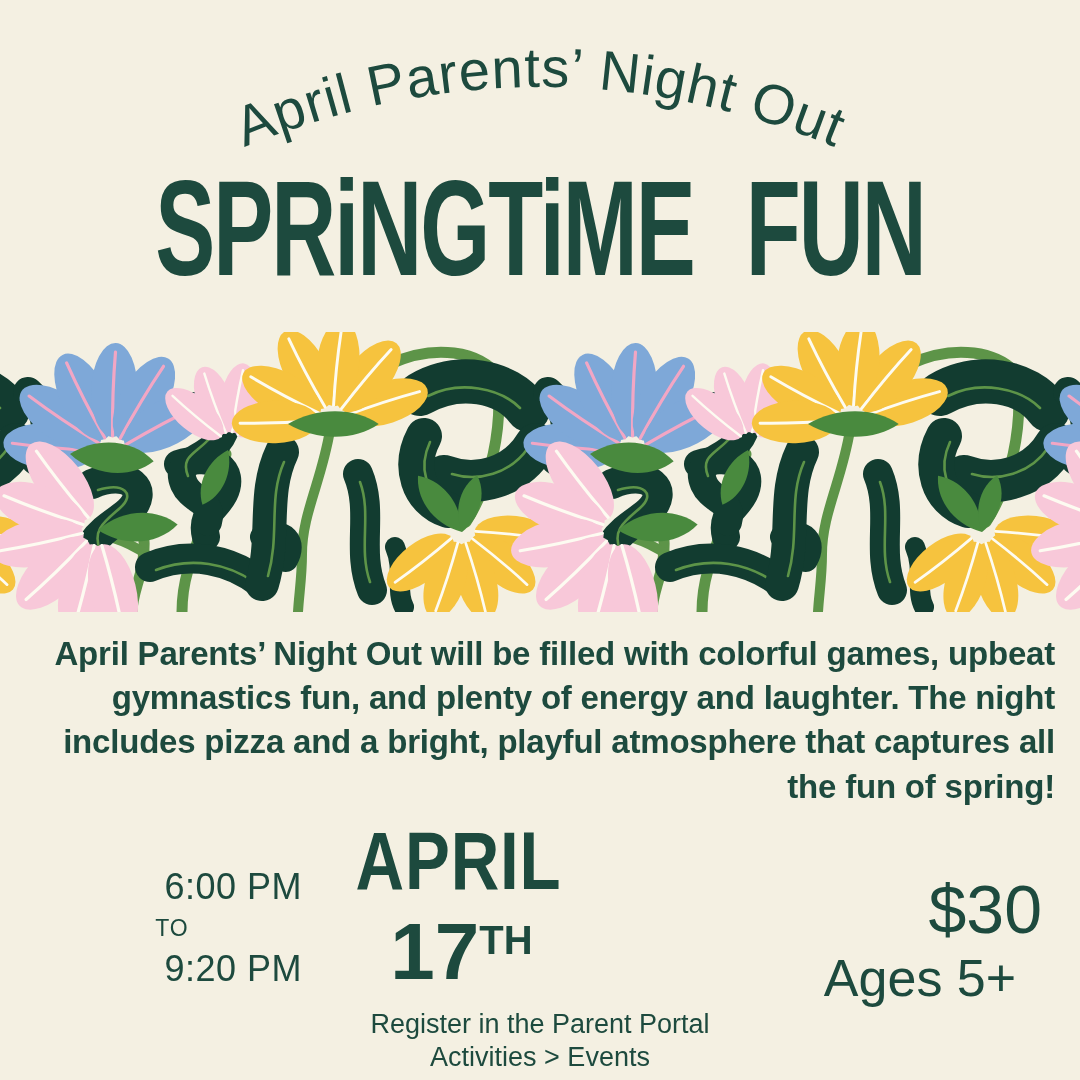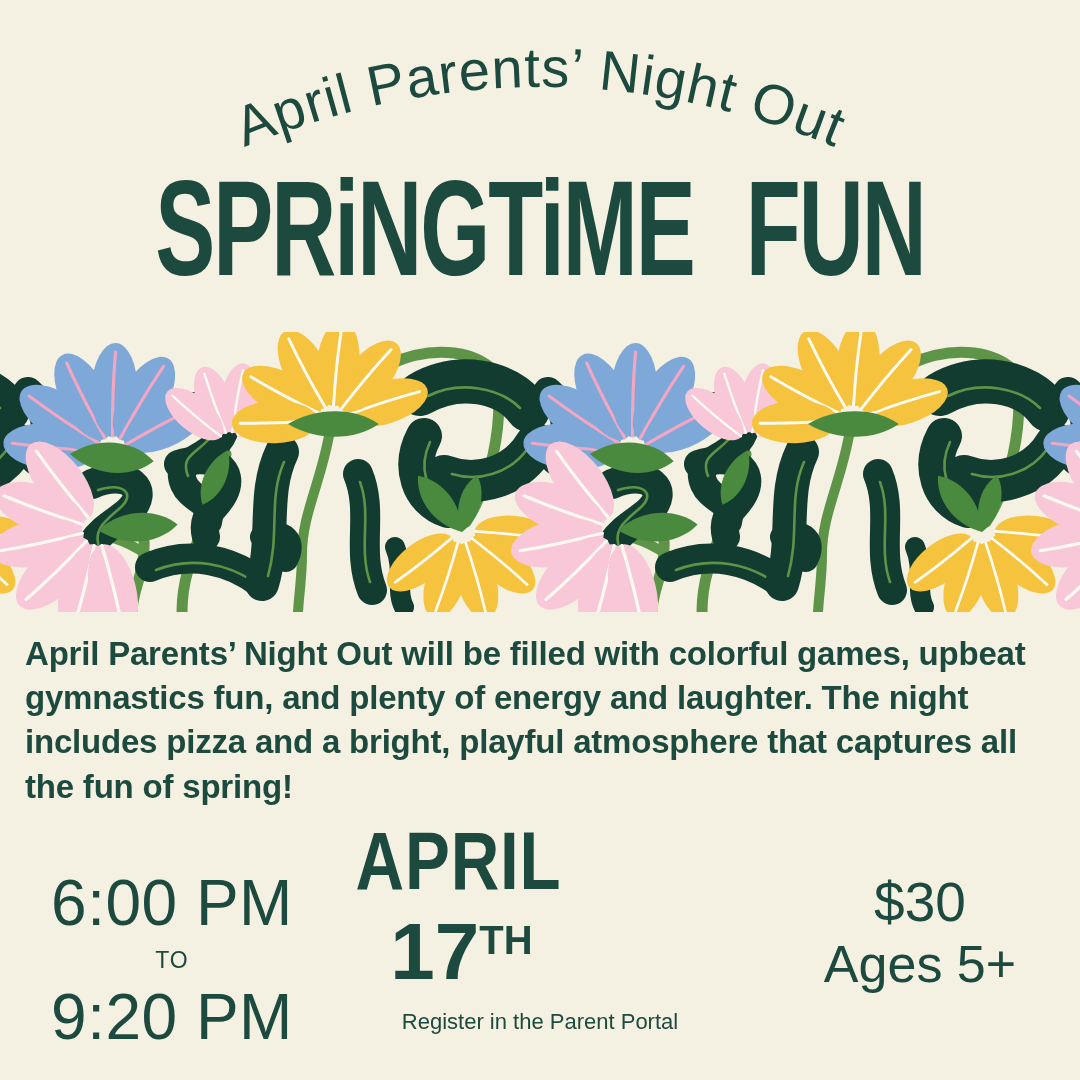--- a/index.html
+++ b/index.html
@@ -22,38 +22,38 @@
 
   .band{position:absolute;top:332px;left:0;}
   .f-blue{fill:var(--flower-blue);} .f-pink{fill:var(--flower-pink);}
   .f-yellow{fill:var(--flower-yellow);} .f-center{fill:var(--center-green);}
   .stem{stroke:var(--stem-green);fill:none;stroke-linecap:round;stroke-width:11;}
   .leaf{stroke:var(--leaf-dark);fill:none;stroke-linecap:round;}
   .lvein{stroke:var(--stem-green);fill:none;stroke-width:2.6;stroke-linecap:round;}
   .v-pink{stroke:var(--pink-vein);fill:none;stroke-width:3.2;stroke-linecap:round;}
   .v-white{stroke:var(--vein-white);fill:none;stroke-width:3.2;stroke-linecap:round;}
 
-  .desc{position:absolute;top:632px;left:25px;width:1030px;text-align:left;
+  .desc{position:absolute;top:632px;left:25px;width:1030px;text-align:right;
         font-weight:bold;font-size:33px;line-height:1.34;letter-spacing:-0.2px;}
 
   .time{position:absolute;left:42px;top:866px;width:260px;text-align:center;}
-  .time .t{font-size:64px;letter-spacing:0.5px;}
+  .time .t{font-size:36px;letter-spacing:0.5px;text-align:right;}
   .time .to{font-size:23px;letter-spacing:1px;margin:7px 0 6px 0;text-align:center;}
 
   .date{position:absolute;left:0;top:814px;width:917px;text-align:center;}
   .date .month{font-weight:bold;font-size:82px;letter-spacing:1px;display:inline-block;
                transform:scaleX(0.82);transform-origin:center;}
   .date .day{font-weight:bold;font-size:80px;margin-top:-2px;padding-left:6px;}
   .date .day sup{font-size:40px;vertical-align:0.62em;letter-spacing:0;}
 
   .price{position:absolute;left:798px;top:870px;width:244px;text-align:center;}
-  .price .p{font-size:55px;} .price .a{font-size:52px;}
+  .price .p{font-size:68px;text-align:right;} .price .a{font-size:52px;}
 
   .footer{position:absolute;left:0;top:1008px;width:1080px;text-align:center;
-          font-size:22px;line-height:1.24;}
+          font-size:27px;line-height:1.24;}
 </style>
 </head>
 <body>
 
 <div class="poster">
 
   <svg class="arc" width="1080" height="230" viewBox="0 0 1080 230">
     <path id="arcPath" d="M 150,192 Q 540,-18 930,192" fill="none"></path>
     <text>
       <textPath href="#arcPath" startOffset="50%" text-anchor="middle">April Parents’ Night Out</textPath>
@@ -177,15 +177,16 @@
     <div class="day"><span>17</span><sup>TH</sup></div>
   </div>
 
   <div class="price">
     <div class="p">$30</div>
     <div class="a">Ages 5+</div>
   </div>
 
   <div class="footer">
     <div>Register in the Parent Portal</div>
+    <div>Activities &gt; Events</div>
   </div>
 
 </div>
 
 </body></html>

